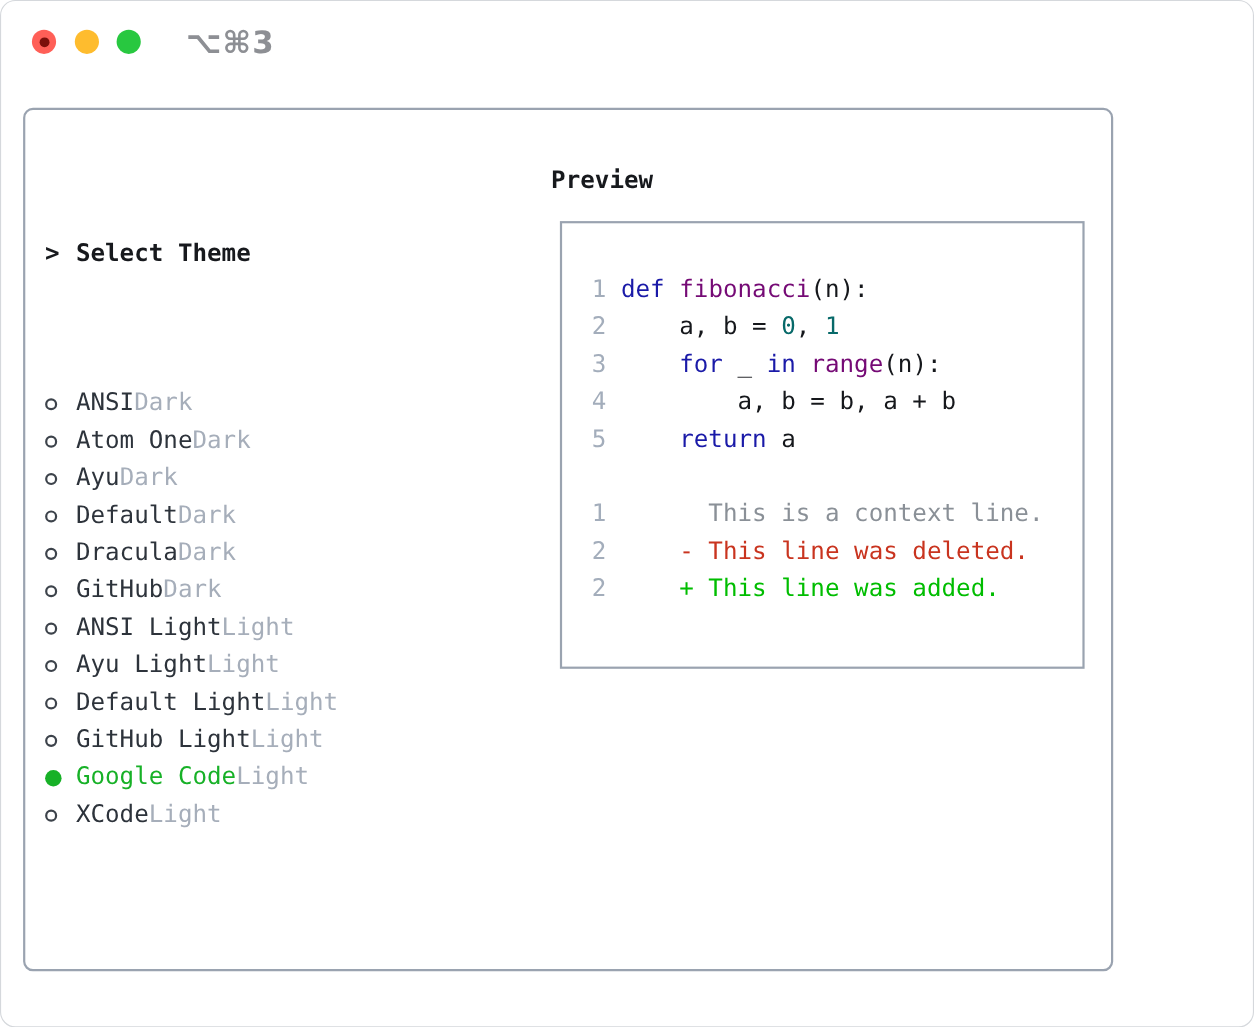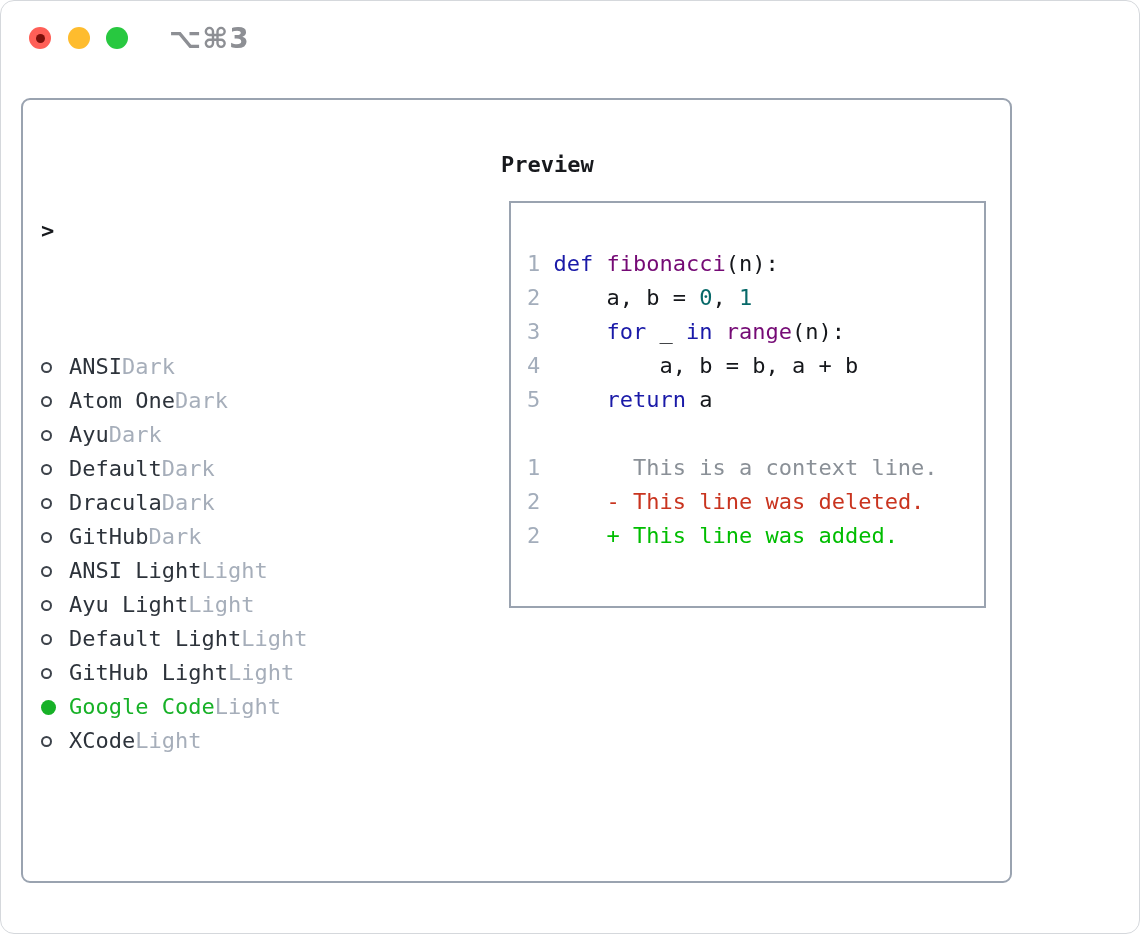--- a/index.html
+++ b/index.html
@@ -51,41 +51,42 @@
     font-size: 22px; font-weight: bold; color: #17191d; text-align: right;
   }
   .preview-box {
     position: absolute; left: 486px; top: 101px; width: 477px; height: 407px;
     border: 2px solid #9aa3b0; background: #ffffff;
   }
   .preview-lines {
     position: absolute; left: 16px; top: 44px;
     font-size: 22px; line-height: 34px; white-space: pre;
   }
-  .code-line { height: 34px; white-space: pre; }
+  .code-line { height: 34px; white-space: pre; margin-left: 11px; }
 </style>
 </head>
 <body>
 
 <div class="window">
 
   <div class="titlebar">
     <span class="light red">
       <span class="dot"></span>
     </span>
     <span class="light yellow"></span>
     <span class="light green"></span>
     <span class="window-title">⌥⌘3</span>
   </div>
 
   <div class="main-box">
 
     <div class="left-pane">
       <div class="row">
         <span class="bullet-col prefix">&gt;</span>
+        <span class="header-label">Select Theme</span>
       </div>
 
       <div id="theme-list"><div class="row"><span class="bullet-col"><span class="circle-hollow"></span></span><span style="color: rgb(45, 51, 59);">ANSI</span> <span style="color: rgb(166, 174, 186);">Dark</span></div><div class="row"><span class="bullet-col"><span class="circle-hollow"></span></span><span style="color: rgb(45, 51, 59);">Atom One</span> <span style="color: rgb(166, 174, 186);">Dark</span></div><div class="row"><span class="bullet-col"><span class="circle-hollow"></span></span><span style="color: rgb(45, 51, 59);">Ayu</span> <span style="color: rgb(166, 174, 186);">Dark</span></div><div class="row"><span class="bullet-col"><span class="circle-hollow"></span></span><span style="color: rgb(45, 51, 59);">Default</span> <span style="color: rgb(166, 174, 186);">Dark</span></div><div class="row"><span class="bullet-col"><span class="circle-hollow"></span></span><span style="color: rgb(45, 51, 59);">Dracula</span> <span style="color: rgb(166, 174, 186);">Dark</span></div><div class="row"><span class="bullet-col"><span class="circle-hollow"></span></span><span style="color: rgb(45, 51, 59);">GitHub</span> <span style="color: rgb(166, 174, 186);">Dark</span></div><div class="row"><span class="bullet-col"><span class="circle-hollow"></span></span><span style="color: rgb(45, 51, 59);">ANSI Light</span> <span style="color: rgb(166, 174, 186);">Light</span></div><div class="row"><span class="bullet-col"><span class="circle-hollow"></span></span><span style="color: rgb(45, 51, 59);">Ayu Light</span> <span style="color: rgb(166, 174, 186);">Light</span></div><div class="row"><span class="bullet-col"><span class="circle-hollow"></span></span><span style="color: rgb(45, 51, 59);">Default Light</span> <span style="color: rgb(166, 174, 186);">Light</span></div><div class="row"><span class="bullet-col"><span class="circle-hollow"></span></span><span style="color: rgb(45, 51, 59);">GitHub Light</span> <span style="color: rgb(166, 174, 186);">Light</span></div><div class="row"><span class="bullet-col"><span class="circle-filled" style="background: rgb(23, 177, 39);"></span></span><span style="color: rgb(23, 177, 39);">Google Code</span> <span style="color: rgb(166, 174, 186);">Light</span></div><div class="row"><span class="bullet-col"><span class="circle-hollow"></span></span><span style="color: rgb(45, 51, 59);">XCode</span> <span style="color: rgb(166, 174, 186);">Light</span></div></div>
 
       <div class="row spacer"></div>
 
       
 
       
 

